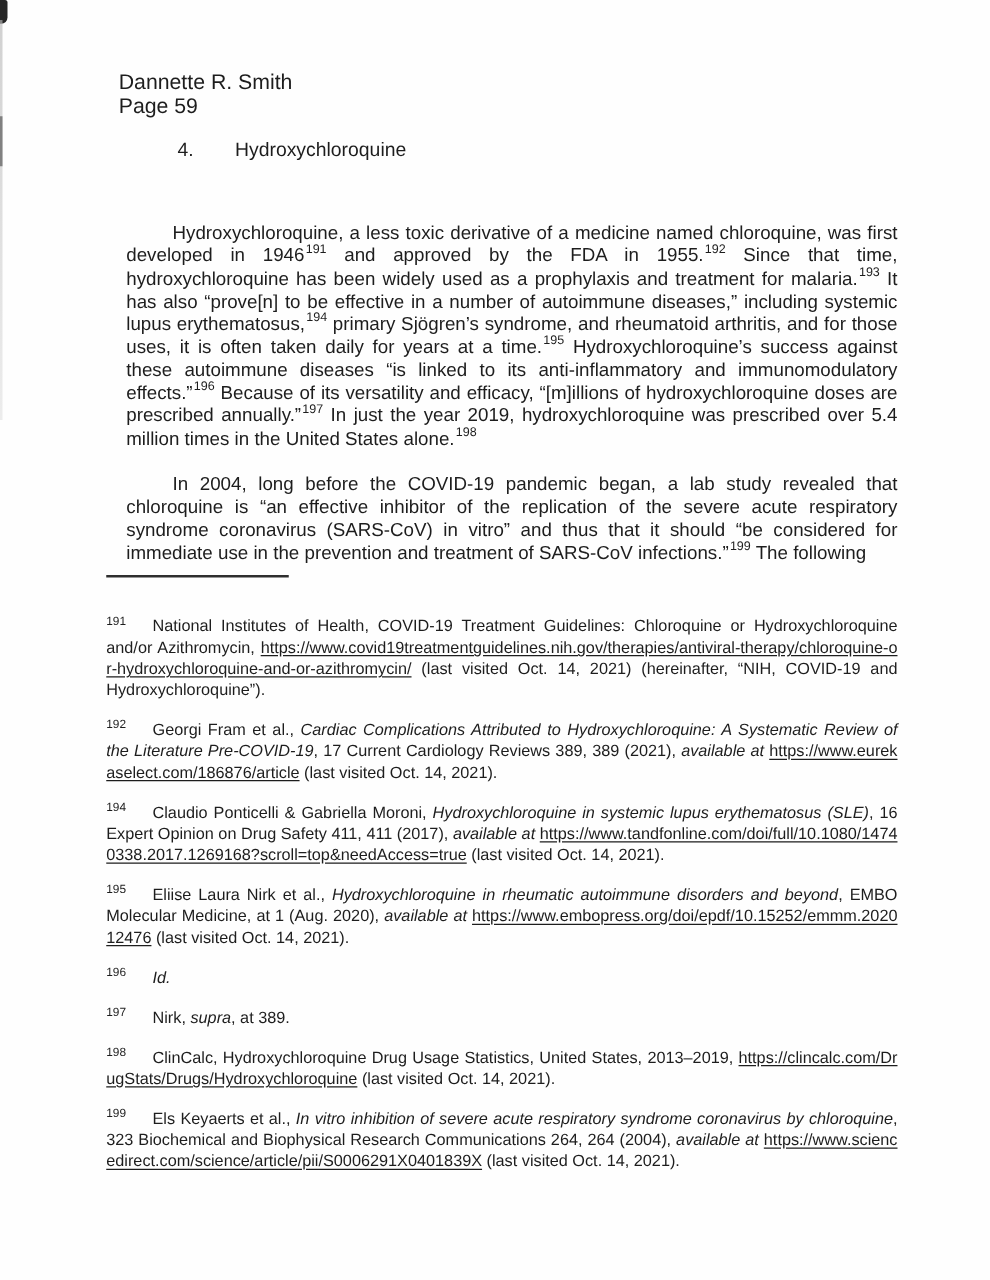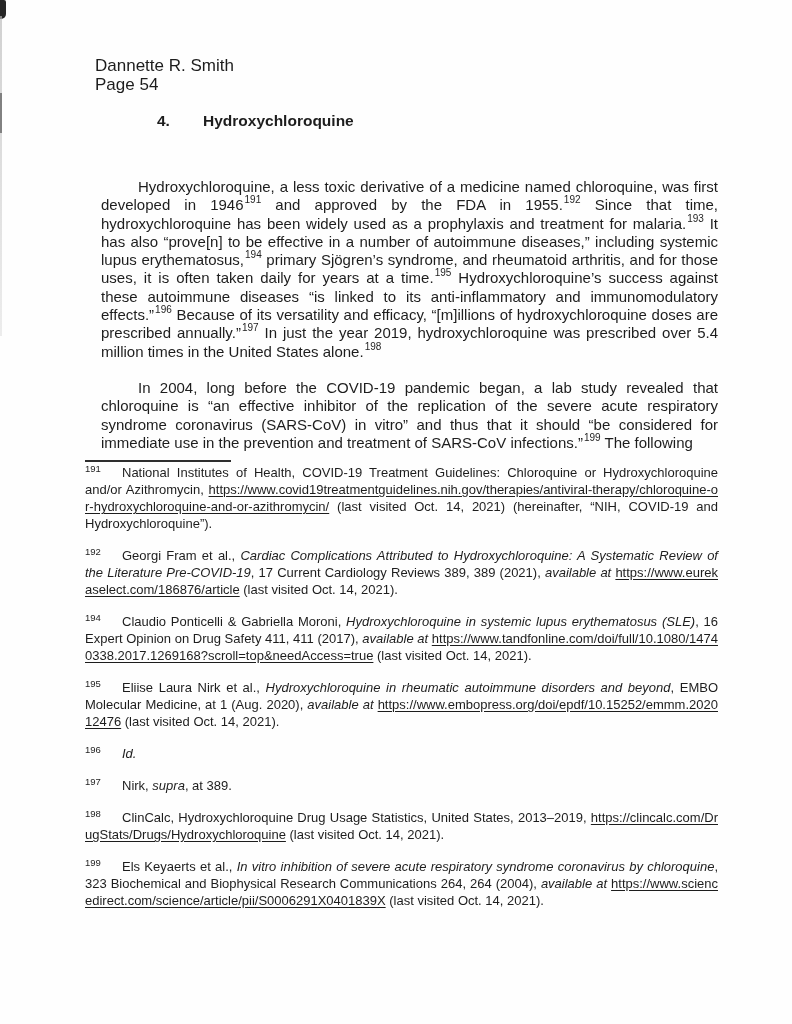--- a/index.html
+++ b/index.html
@@ -10,53 +10,53 @@
   }
   .page{position:absolute;inset:0;background:#fefefe;overflow:hidden;}
 
   
   .scan-smudge{position:absolute;left:0;top:0;width:6px;height:19px;background:#262626;border-radius:0 2px 5px 0;}
   .scan-edge-line{position:absolute;left:0;top:16px;width:2px;height:320px;background:linear-gradient(#b9b9b9,#e3e3e3);opacity:.65;}
   .scan-edge-dark{position:absolute;left:0;top:93px;width:2px;height:40px;background:#6a6a6a;opacity:.8;}
 
   .header{position:absolute;left:95px;top:57px;font-size:17px;line-height:18.5px;}
 
-  .section-heading{position:absolute;left:100px;top:112px;font-size:15.5px;font-weight:bold;}
+  .section-heading{position:absolute;left:85px;top:112px;font-size:15.5px;font-weight:normal;}
   .sec-num{display:inline-block;margin-left:57px;width:46px;}
 
   .subsection-heading{position:absolute;left:85px;top:145px;font-size:15.5px;}
   .sub-letter{display:inline-block;margin-left:103px;width:47px;}
   .sub-title{text-decoration:underline;text-underline-offset:2px;}
 
   .body-text{position:absolute;left:85px;top:178px;width:633px;font-size:15px;line-height:18.3px;text-align:justify;}
   .body-paragraph{margin:0 0 18px 16px;text-indent:37px;}
 
   sup.fnref{font-size:10px;line-height:0;position:relative;top:-1px;margin-left:1px;}
 
   .fn-separator{position:absolute;left:85px;top:460px;width:146px;border-top:2px solid #2e2e2e;}
 
-  .footnotes{position:absolute;left:85px;top:464px;width:633px;font-size:13px;line-height:17px;text-align:justify;}
+  .footnotes{position:absolute;left:85px;top:492px;width:633px;font-size:13px;line-height:17px;text-align:justify;}
   .footnote{margin:0 0 15px 0;}
   .fn-num{display:inline-block;width:37px;}
   .fn-num sup{font-size:9.5px;line-height:0;}
   .it{font-style:italic;}
   .url{text-decoration:underline;text-underline-offset:2px;overflow-wrap:anywhere;word-break:break-all;}
 </style>
 </head>
 <body>
 
 <div class="page">
 
   <div class="scan-smudge"></div>
   <div class="scan-edge-line"></div>
   <div class="scan-edge-dark"></div>
 
   <div class="header">
     <div>Dannette R. Smith</div>
-    <div>Page 54</div>
+    <div>Page 59</div>
   </div>
 
   <div class="section-heading">
     <span class="sec-num">4.</span><span>Hydroxychloroquine</span>
   </div>
 
 
   <div class="body-text">
     <p class="body-paragraph"><span>Hydroxychloroquine, a less toxic derivative of a medicine named chloroquine, was first developed in 1946</span><sup class="fnref">191</sup><span> and approved by the FDA in 1955.</span><sup class="fnref">192</sup><span> Since that time, hydroxychloroquine has been widely used as a prophylaxis and treatment for malaria.</span><sup class="fnref">193</sup><span> It has also “prove[n] to be effective in a number of autoimmune diseases,” including systemic lupus erythematosus,</span><sup class="fnref">194</sup><span> primary Sjögren’s syndrome, and rheumatoid arthritis, and for those uses, it is often taken daily for years at a time.</span><sup class="fnref">195</sup><span> Hydroxychloroquine’s success against these autoimmune diseases “is linked to its anti-inflammatory and immunomodulatory effects.”</span><sup class="fnref">196</sup><span> Because of its versatility and efficacy, “[m]illions of hydroxychloroquine doses are prescribed annually.”</span><sup class="fnref">197</sup><span> In just the year 2019, hydroxychloroquine was prescribed over 5.4 million times in the United States alone.</span><sup class="fnref">198</sup></p>
     <p class="body-paragraph"><span>In 2004, long before the COVID-19 pandemic began, a lab study revealed that chloroquine is “an effective inhibitor of the replication of the severe acute respiratory syndrome coronavirus (SARS-CoV) in vitro” and thus that it should “be considered for immediate use in the prevention and treatment of SARS-CoV infections.”</span><sup class="fnref">199</sup><span> The following</span></p>

